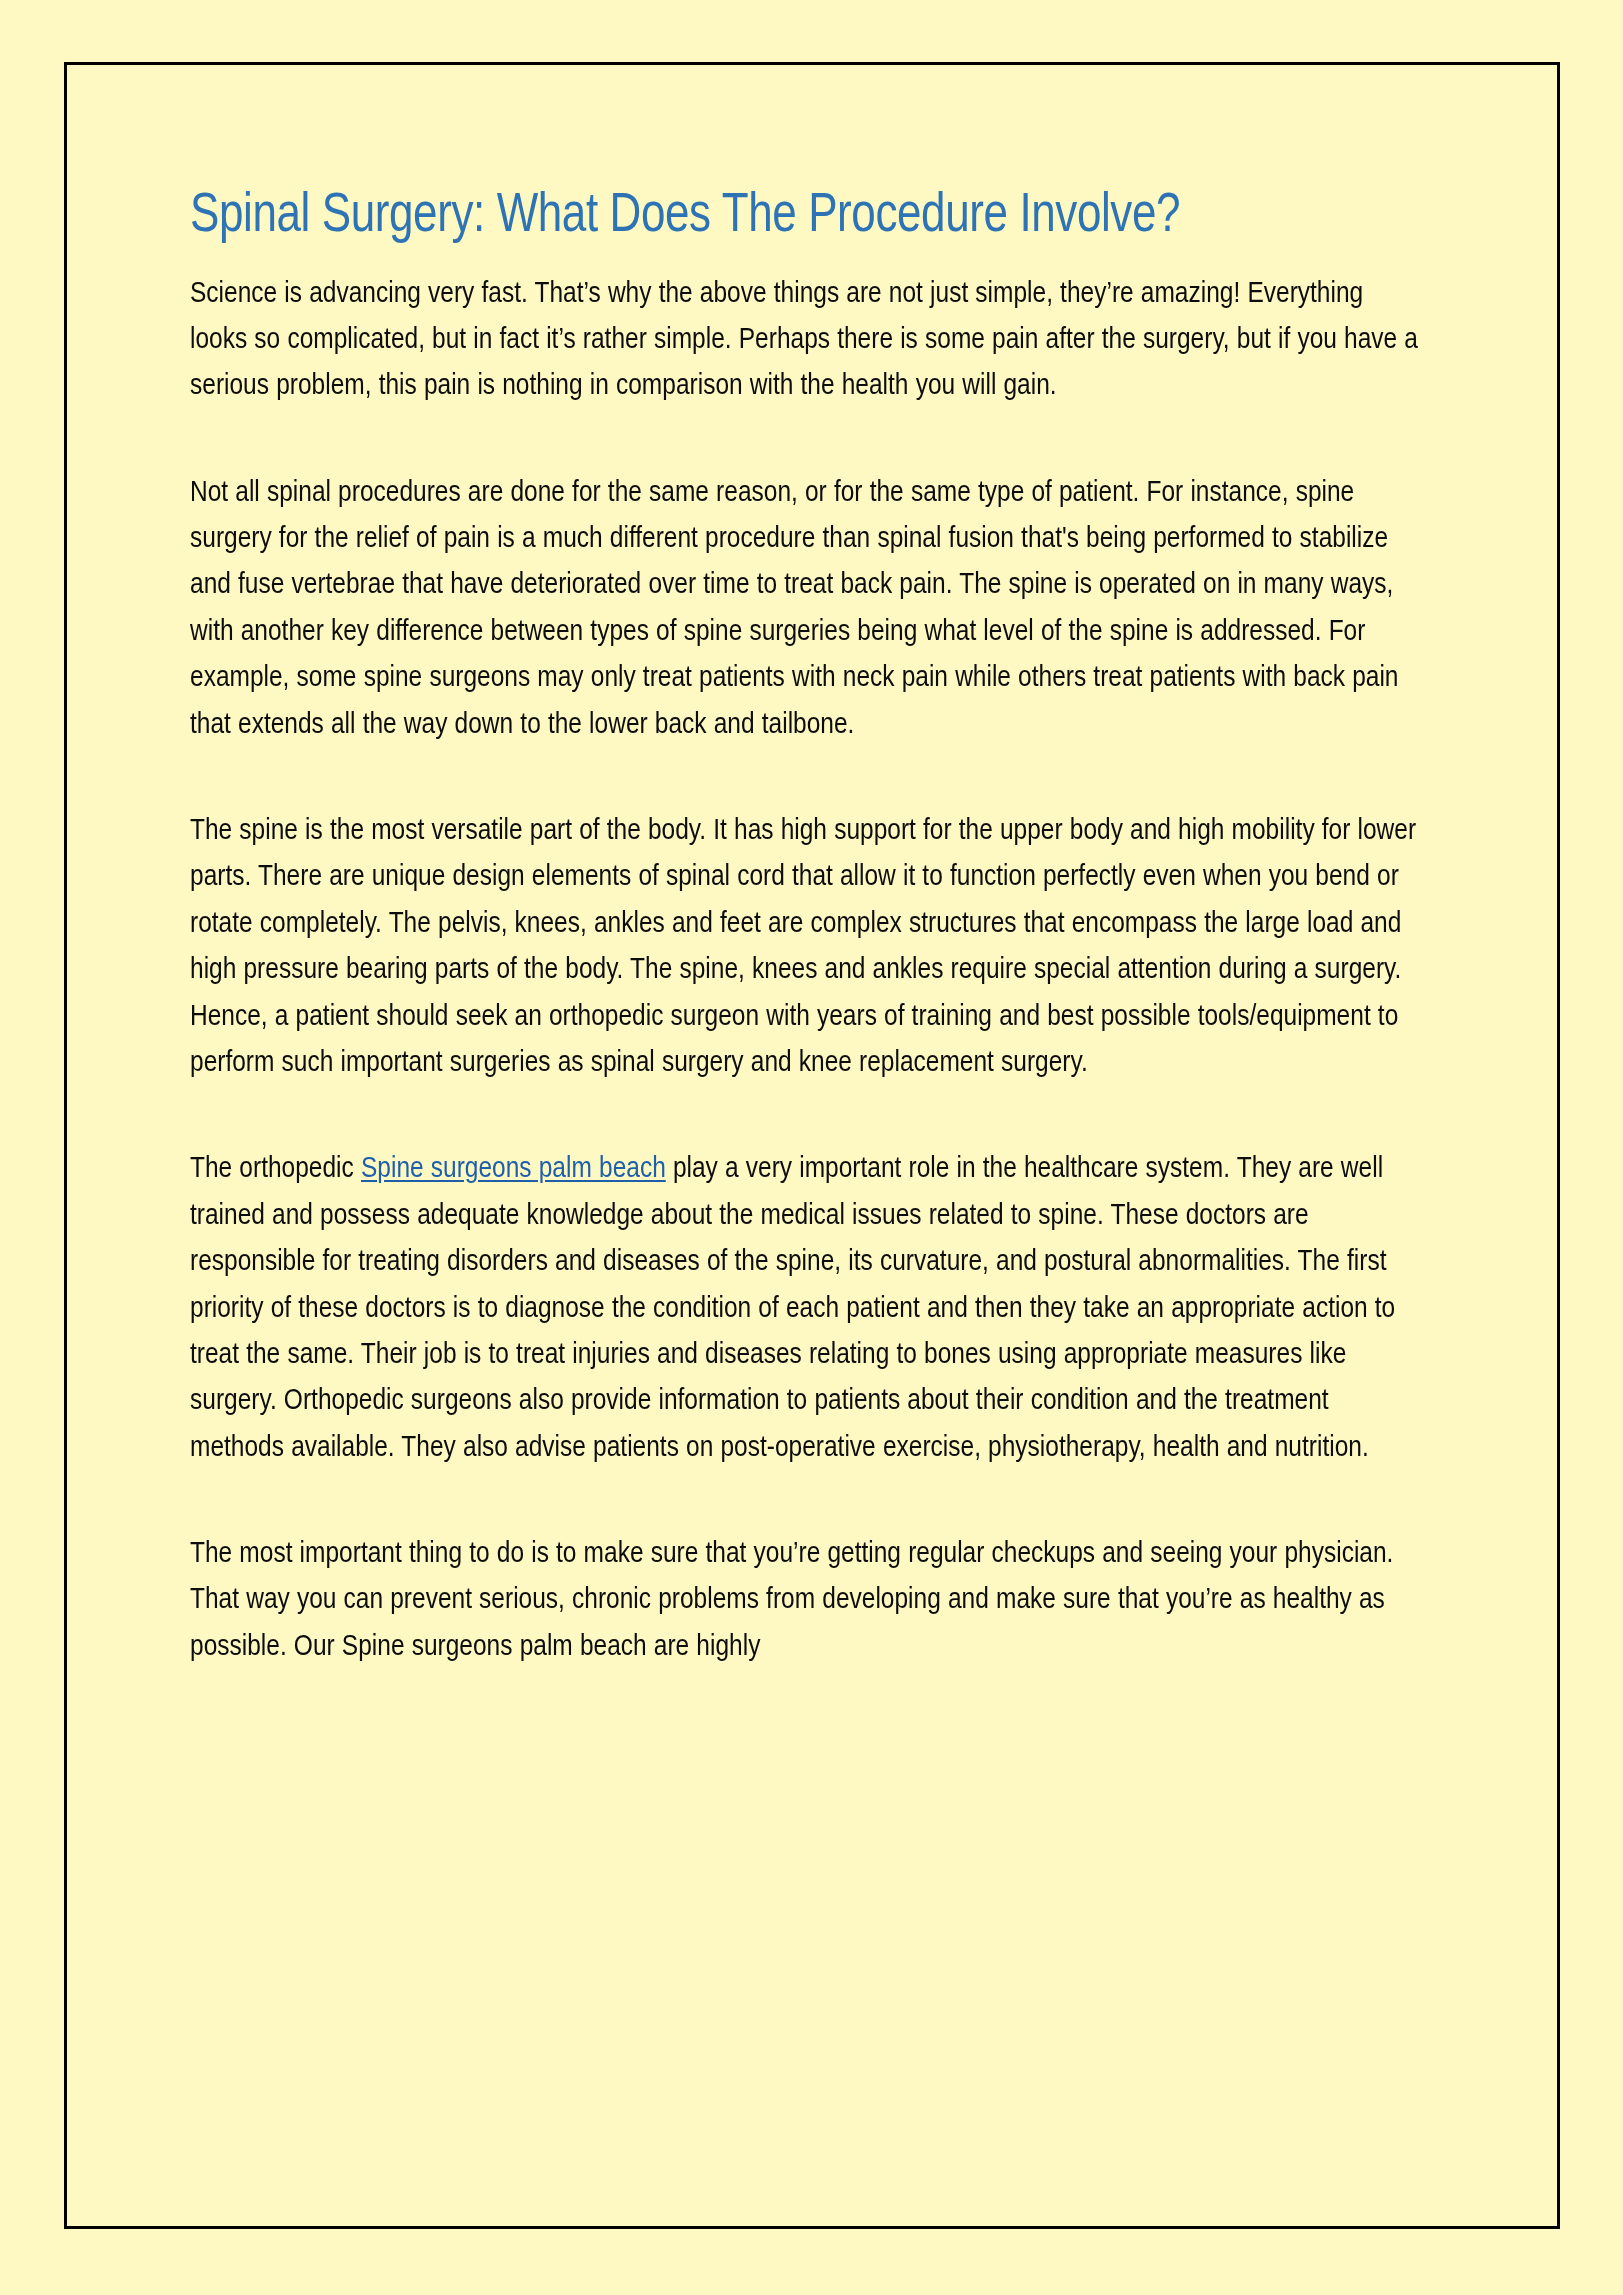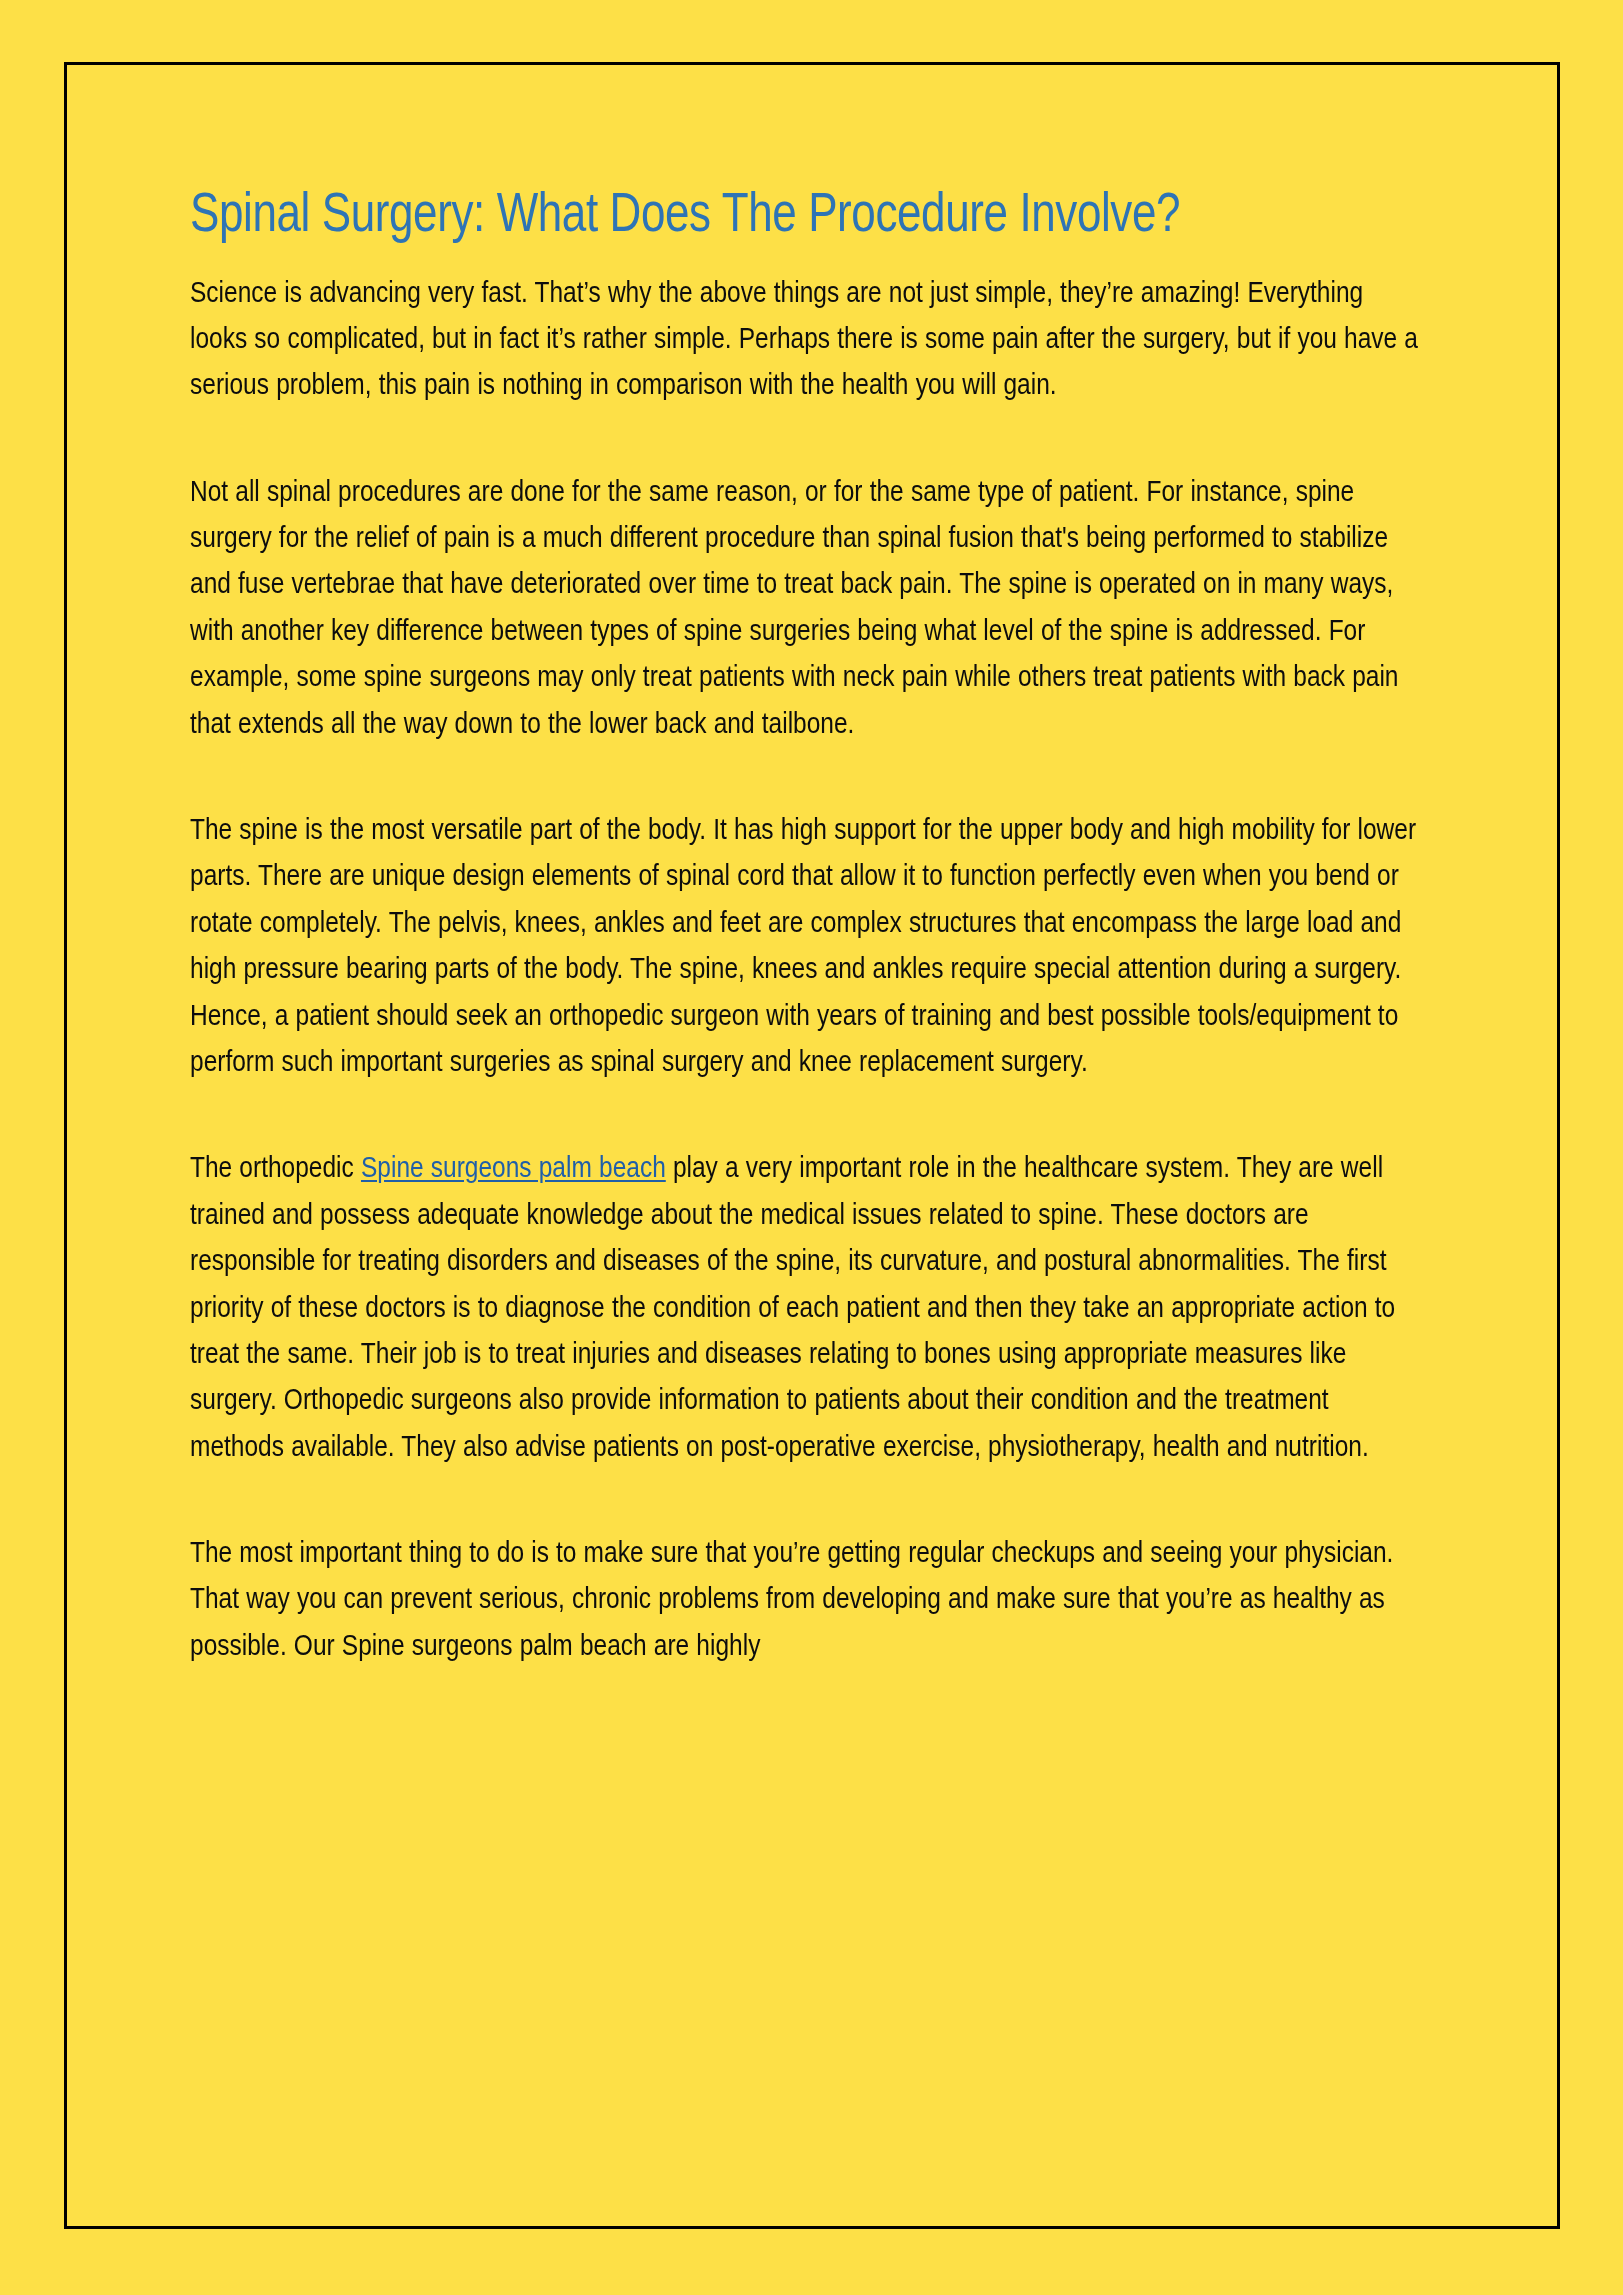--- a/index.html
+++ b/index.html
@@ -11,21 +11,21 @@
     width: 1624px;
     height: 2295px;
     font-family: "Liberation Sans", sans-serif;
     -webkit-font-smoothing: antialiased;
   }
 
   .page {
     position: relative;
     width: 1624px;
     height: 2295px;
-    background: #fde047;
+    background: #fef9c3;
     box-sizing: border-box;
     overflow: hidden;
   }
 
   
   .page-frame {
     position: absolute;
     left: 64px;
     top: 62px;
     width: 1496px;

